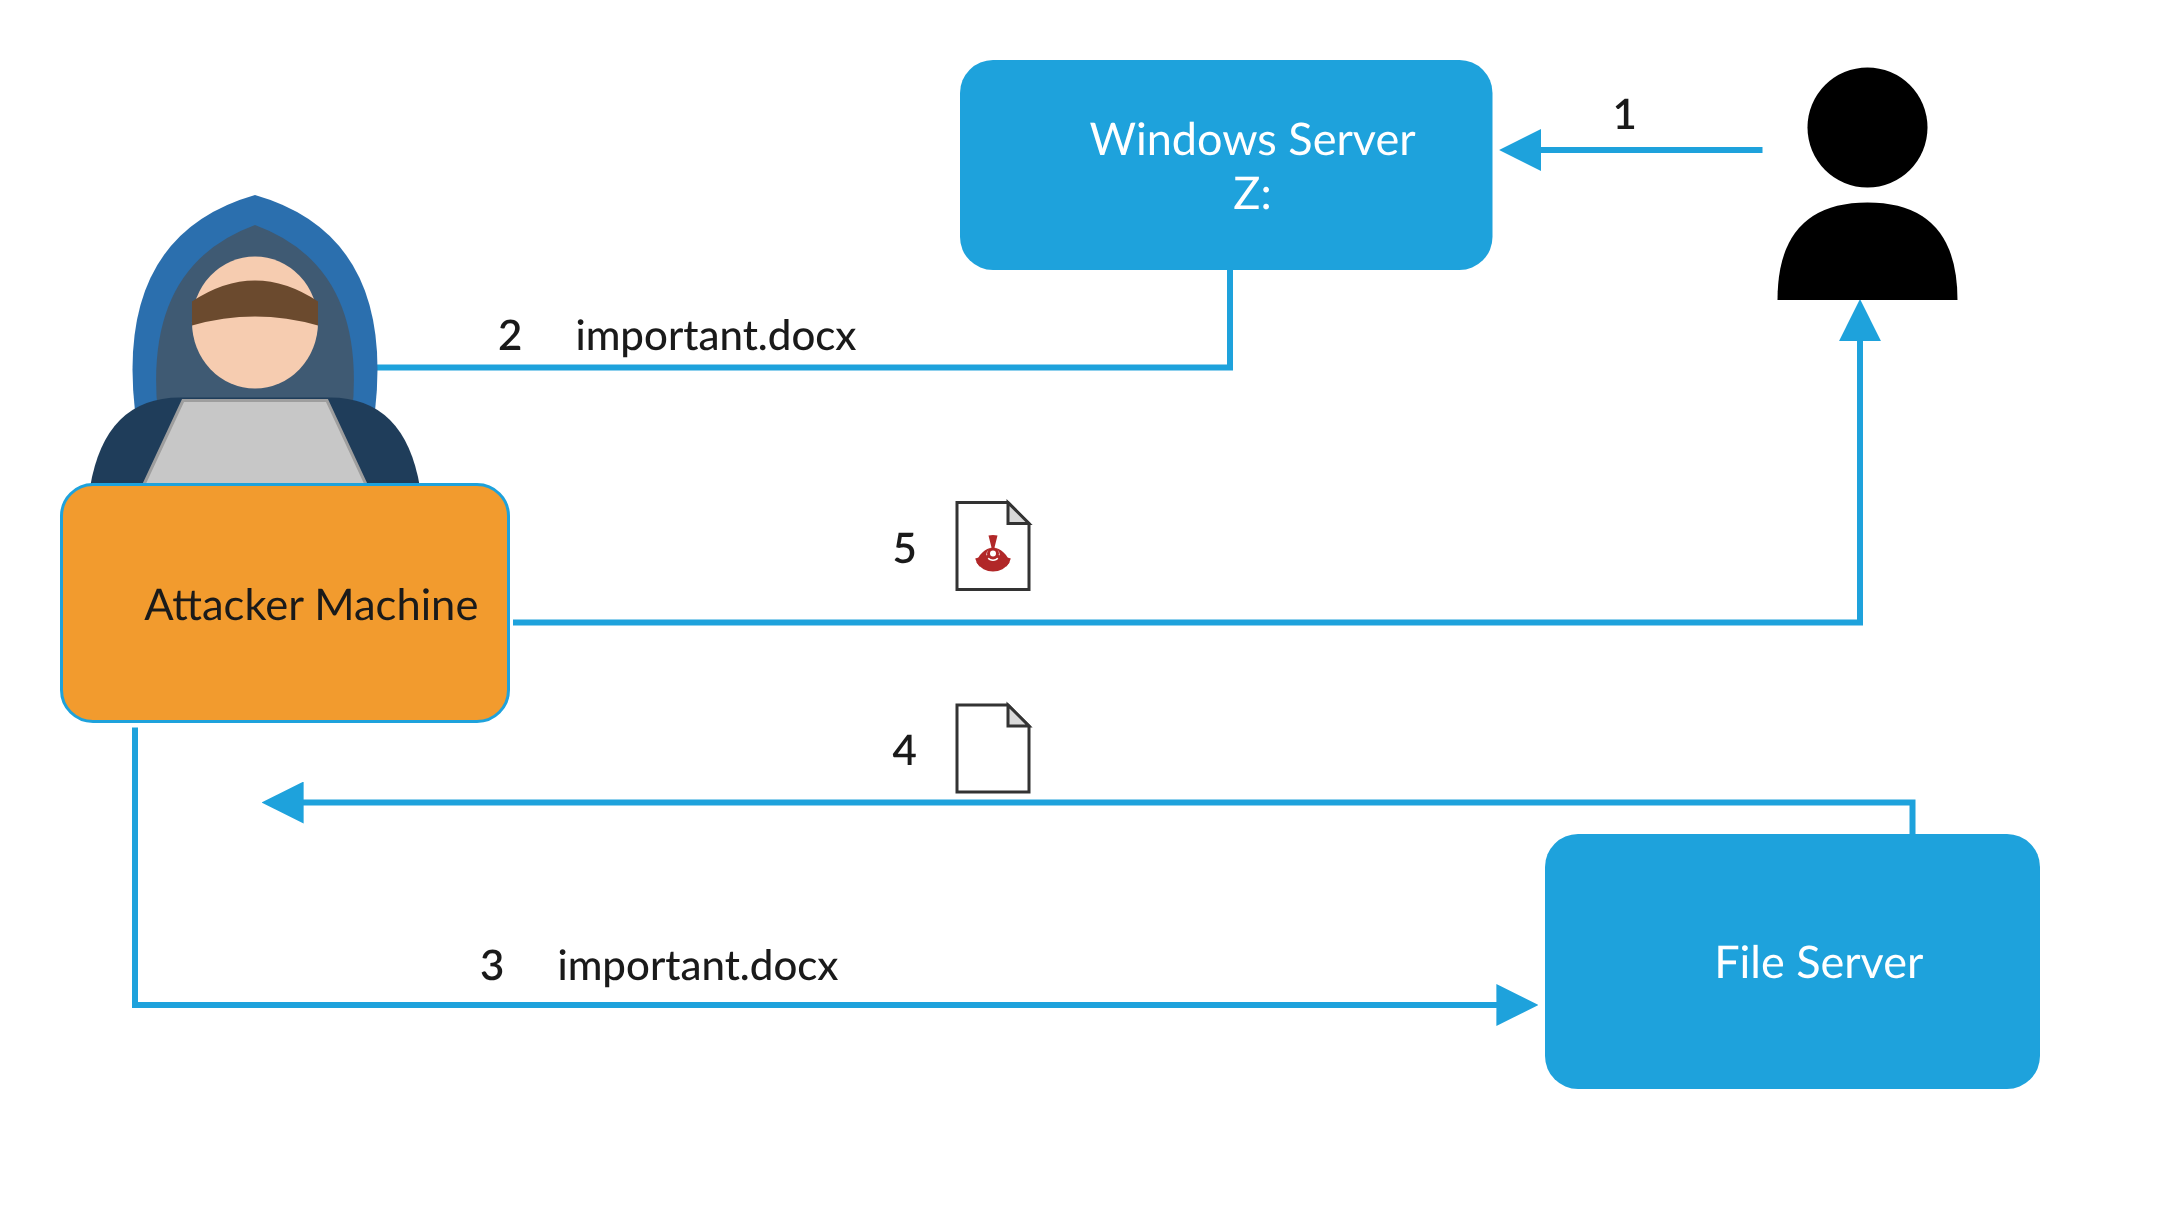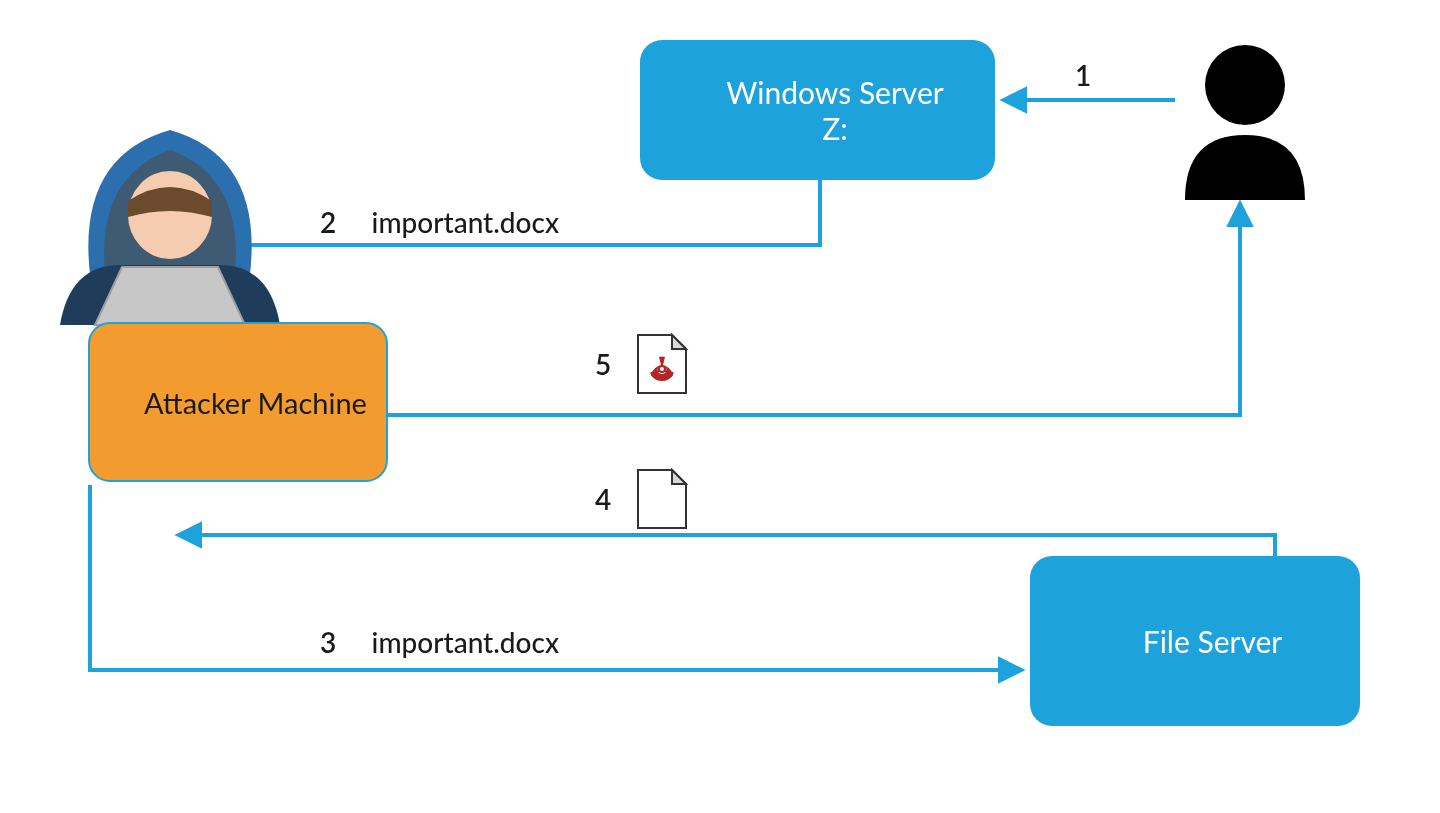--- a/index.html
+++ b/index.html
@@ -24,21 +24,20 @@
   .node-blue {
     background: #1ea2dc;
     color: #ffffff;
     font-size: 30px;
   }
   .node-orange {
     background: #f29b2e;
     color: #1a1a1a;
     border: 2px solid #1ea2dc;
     font-size: 29px;
-    margin-left: 48px;
   }
   .label {
     position: absolute;
     font-size: 28px;
     color: #1a1a1a;
     font-weight: 500;
   }
   .num {
     font-weight: 600;
   }
@@ -126,21 +125,21 @@
 <div class="node node-orange" style="left:40px; top:322px; width:300px; height:160px;">
   <span>Attacker Machine</span>
 </div>
 
 <div class="node node-blue" style="left:1030px; top:556px; width:330px; height:170px;">
   <span>File Server</span>
 </div>
 
 <div class="label num" style="left:1075px; top:58px;">1</div>
 
-<div class="label" style="left:320px; top:205px;">
+<div class="label" style="left:332px; top:205px;">
   <span class="num">2</span>
   &nbsp;&nbsp;&nbsp;
   <span>important.docx</span>
 </div>
 
 <div class="label" style="left:320px; top:625px;">
   <span class="num">3</span>
   &nbsp;&nbsp;&nbsp;
   <span>important.docx</span>
 </div>

